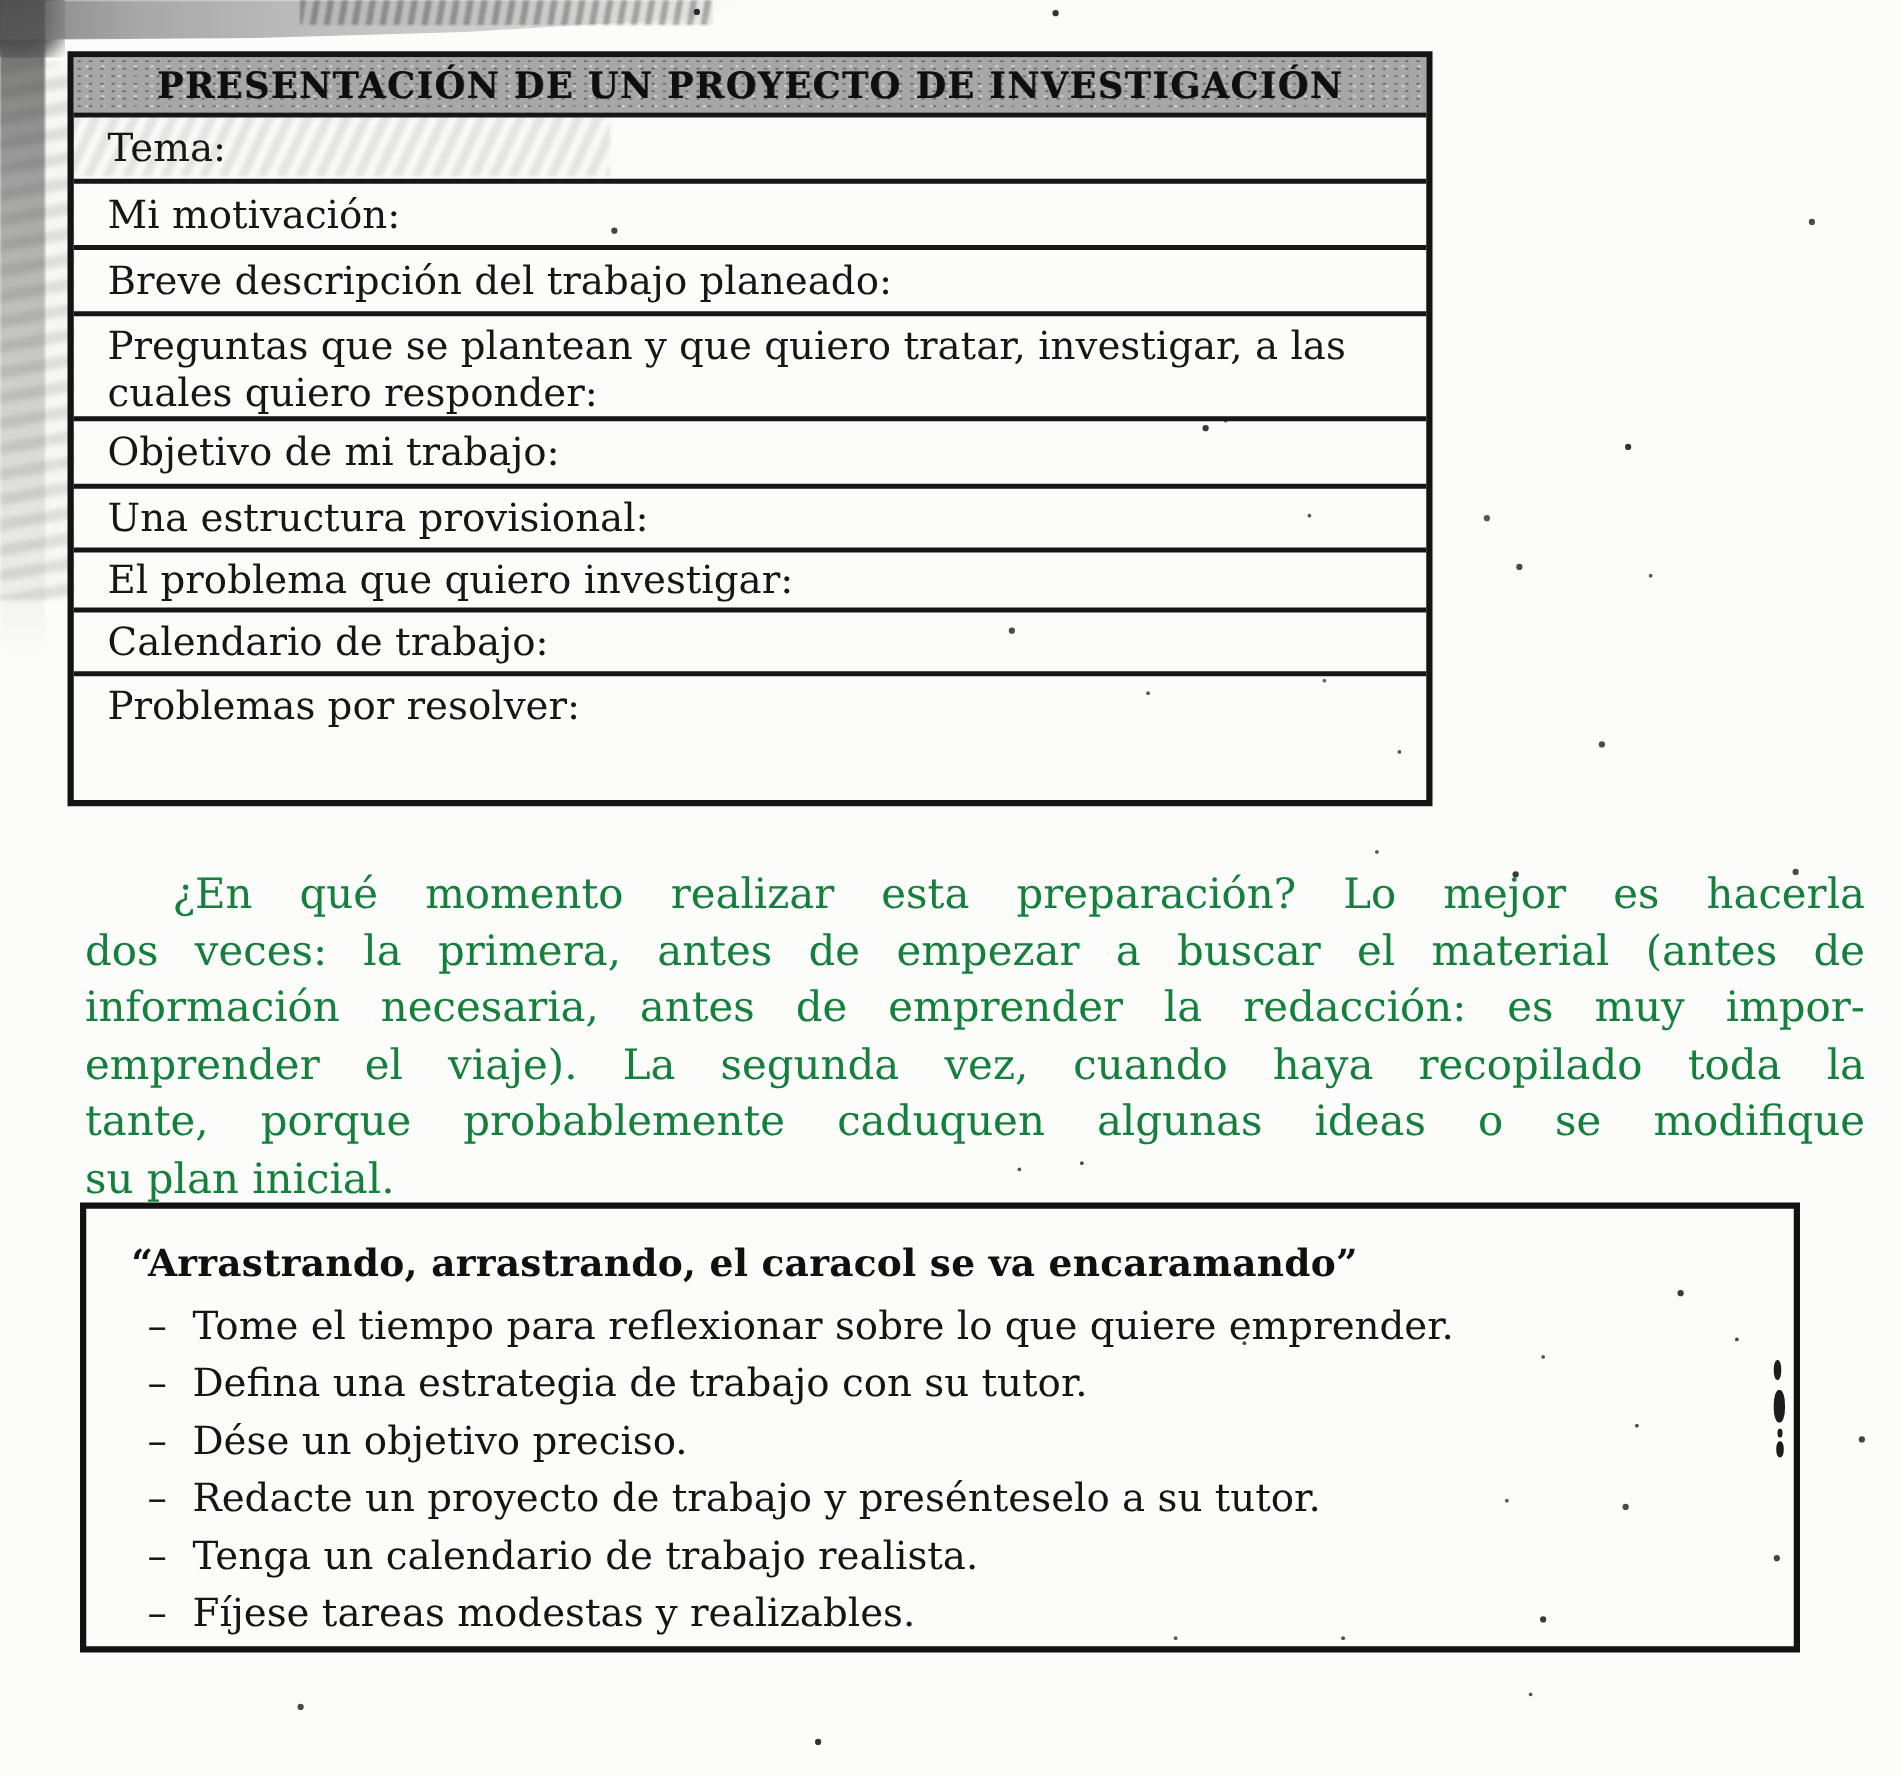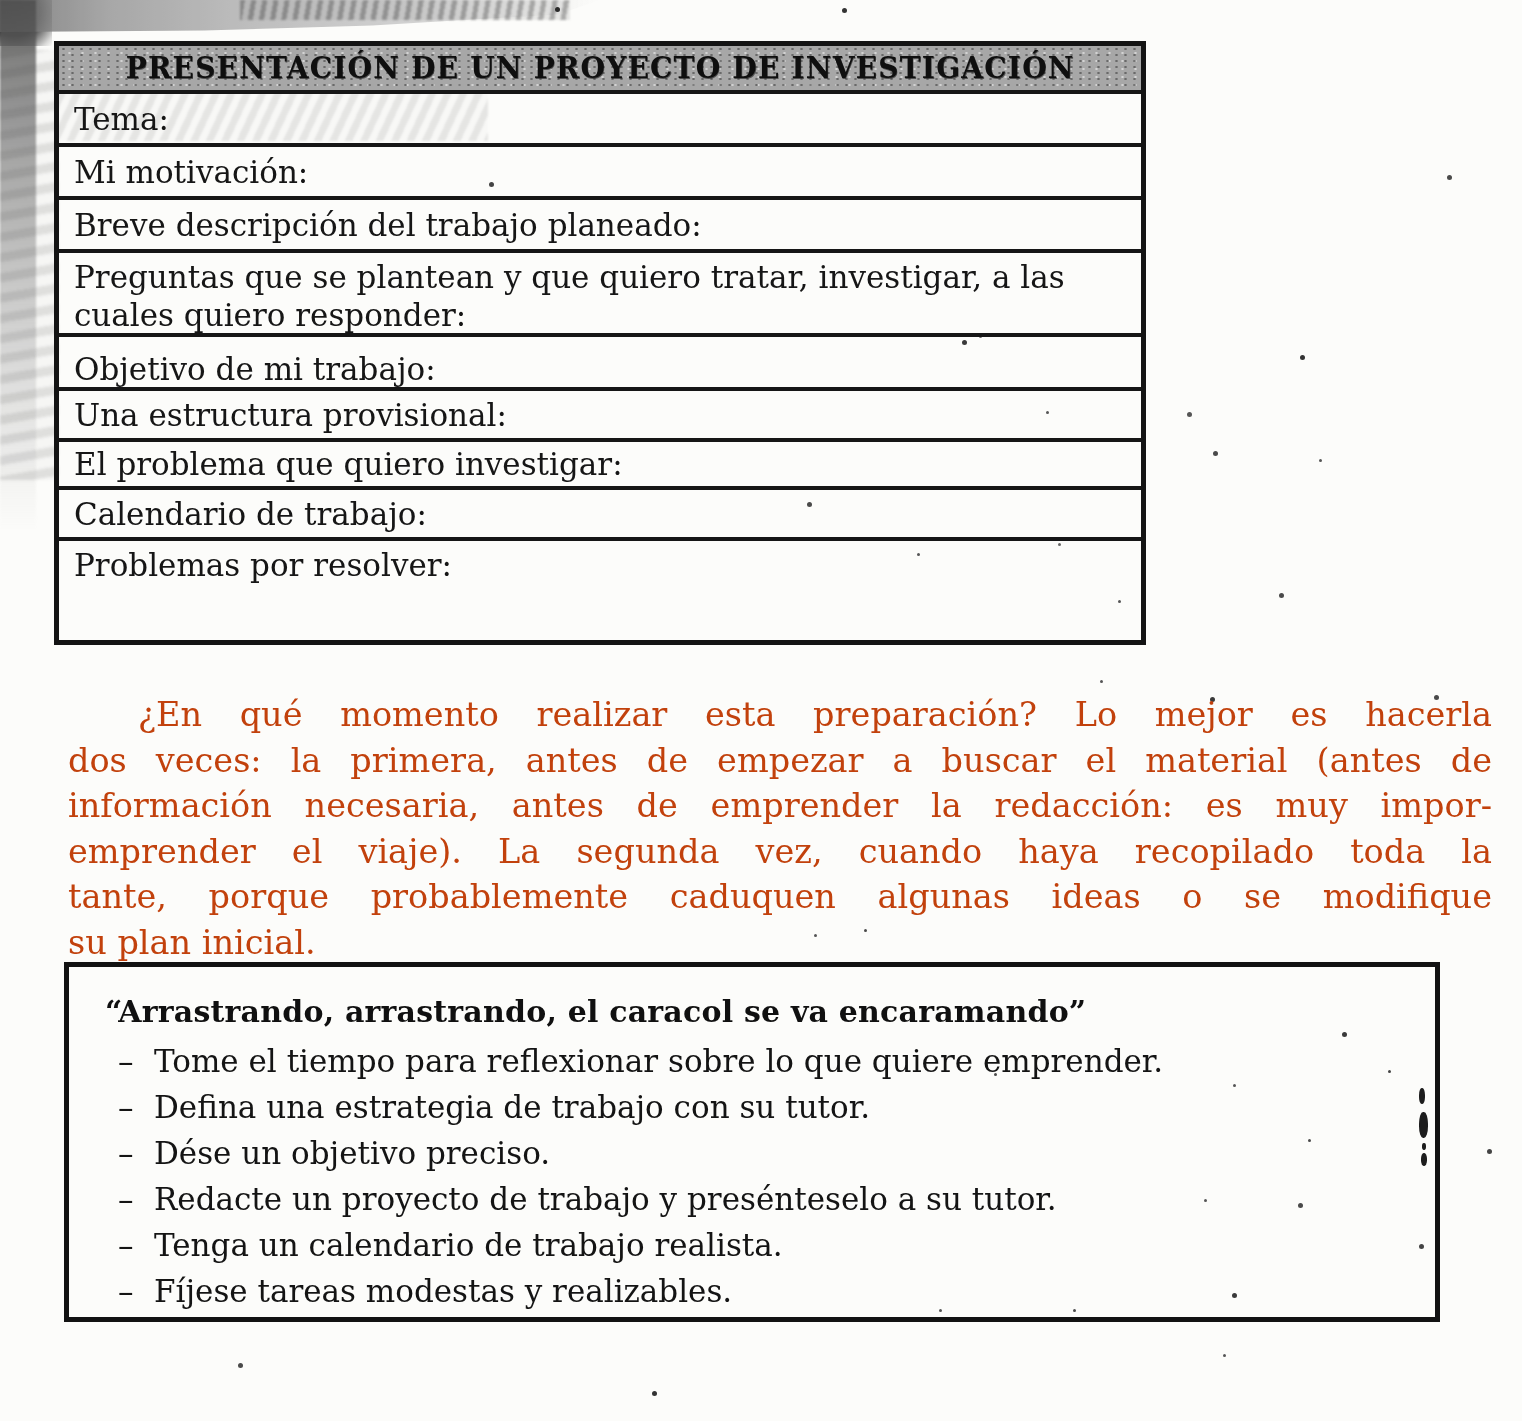--- a/index.html
+++ b/index.html
@@ -88,34 +88,34 @@
     background-position:0 0, 4px 3px;
   }
   .t-title {
     font-weight:700; font-size:29px; letter-spacing:1.2px;
     color:#0f0f0f; transform:scaleX(.97);
     text-shadow:.6px .6px .4px rgba(25,25,25,.6);
   }
   .t-row {
     border-top:4px solid #161616;
     display:flex; align-items:center;
-    padding-left:15px; font-size:31px;
+    padding-left:27px; font-size:31px;
   }
   .rh53 { height:53px; }
   .rh84 { height:84px; align-items:center; padding-top:5px; }
-  .rh54 { height:54px;align-items:flex-end; }
+  .rh54 { height:54px; }
   .rh52 { height:52px; }
   .rh48 { height:48px; }
   .rh51 { height:51px; }
   .rh84 .row-label { max-width:1270px; line-height:38px; }
 
   
   .paragraph {
     position:absolute; left:68px; top:692px; width:1424px;
-    font-size:33.5px; line-height:45.5px; color:#c2410c;
+    font-size:33.5px; line-height:45.5px; color:#15803d;
   }
   .pline { text-align:justify; text-align-last:justify; height:45.5px; white-space:normal; }
   .pline.first { text-indent:70px; }
   .pline.last { text-align:left; text-align-last:left; }
 
   
   .tips-box {
     position:absolute; left:64px; top:962px; width:1376px; height:360px;
     border:5px solid #121212;
     padding:27px 20px 0 36px;

